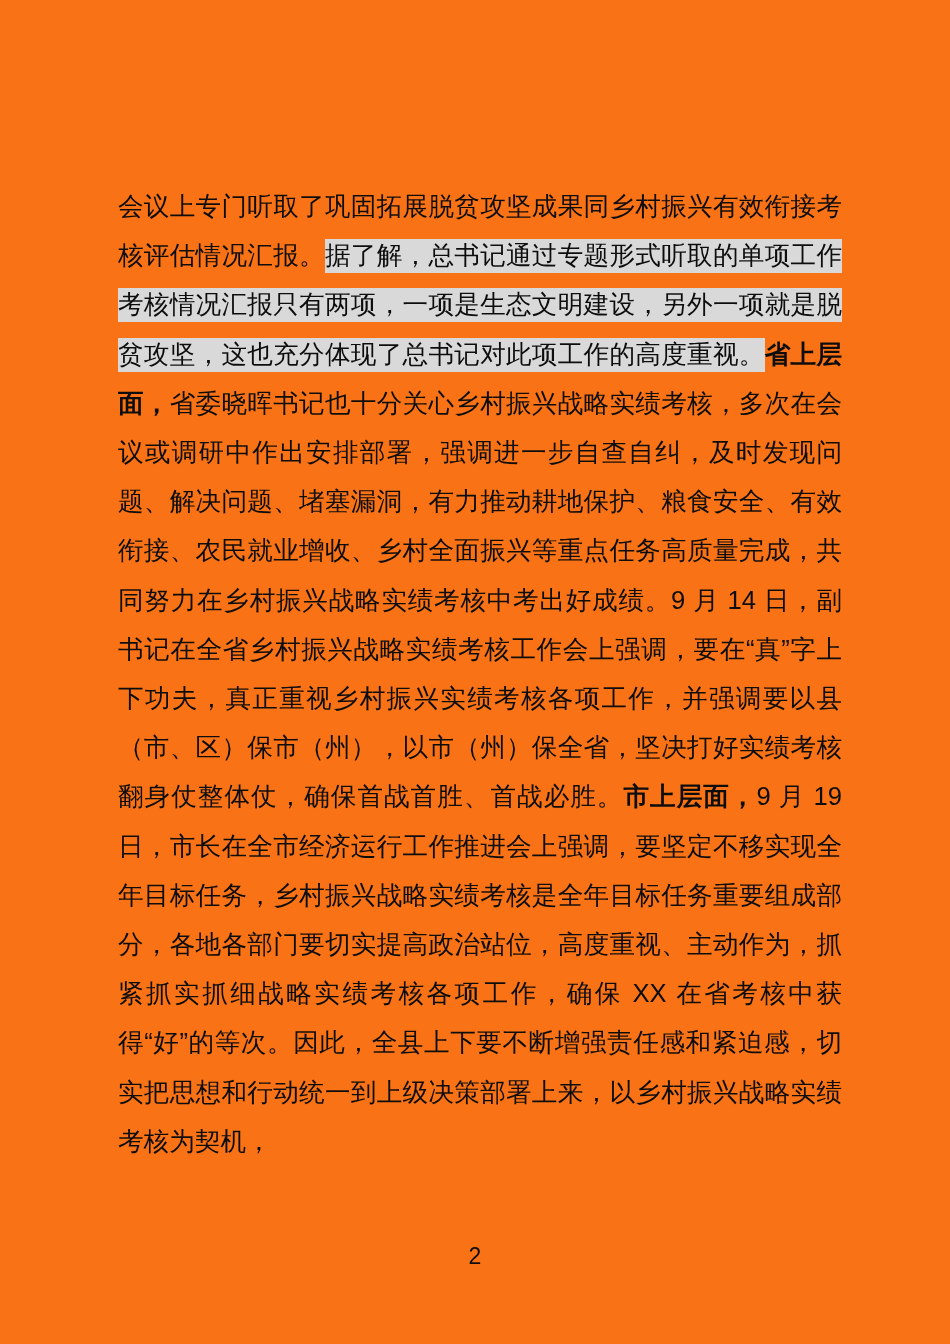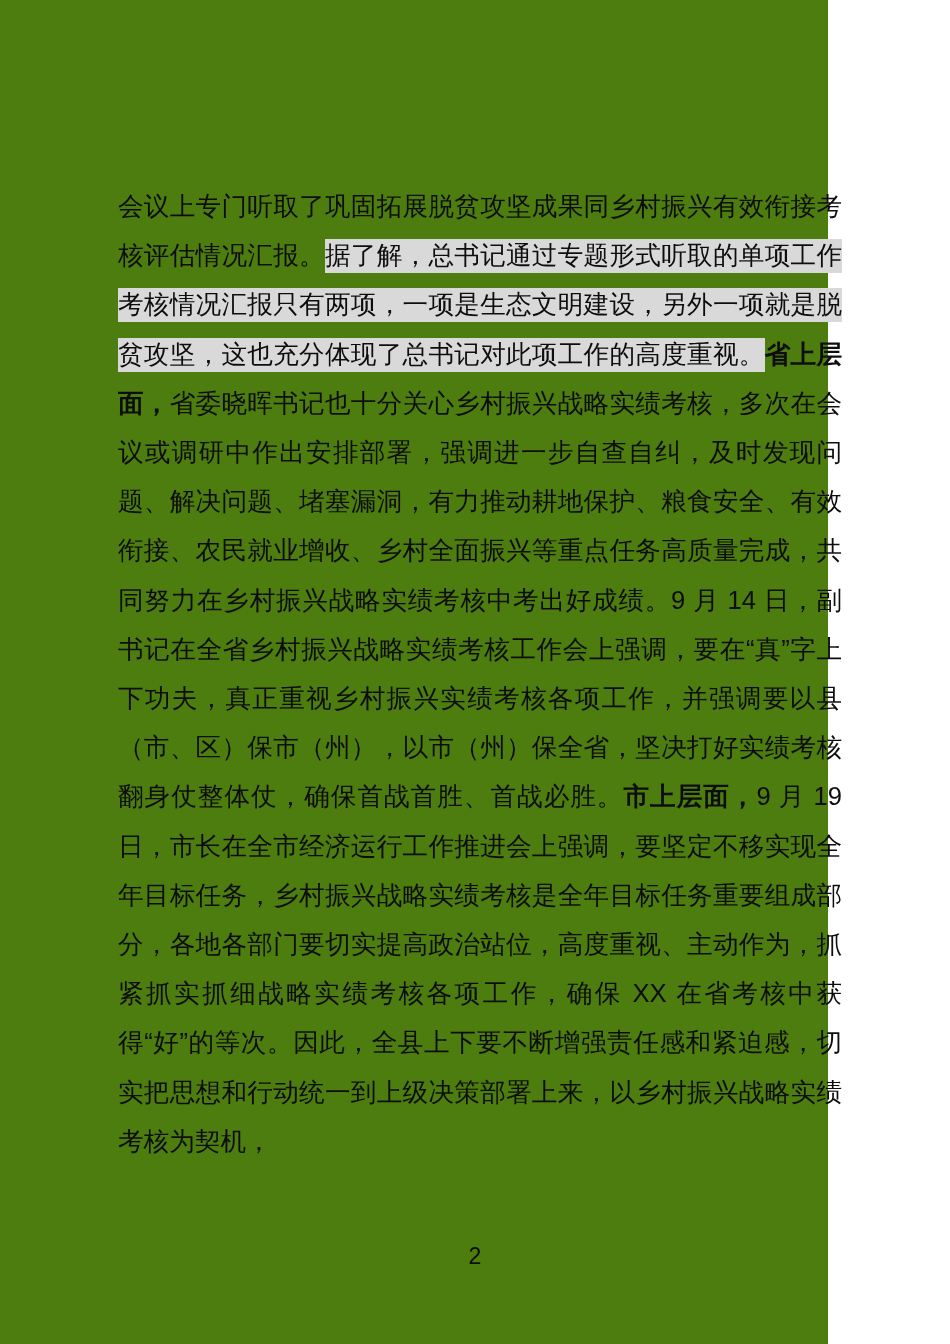--- a/index.html
+++ b/index.html
@@ -11,23 +11,23 @@
     width: 950px;
     height: 1344px;
     position: relative;
     font-family: "Liberation Sans", "DejaVu Sans", sans-serif;
     overflow: hidden;
   }
   #page {
     position: absolute;
     top: 0;
     left: 0;
-    width: 828px;
+    width: 950px;
     height: 1344px;
-    background: #4d7c0f;
+    background: #f97316;
   }
   #doc-body {
     position: absolute;
     left: 118px;
     top: 182px;
     width: 724px;
   }
   .para {
     margin: 0;
     font-size: 25.6px;

